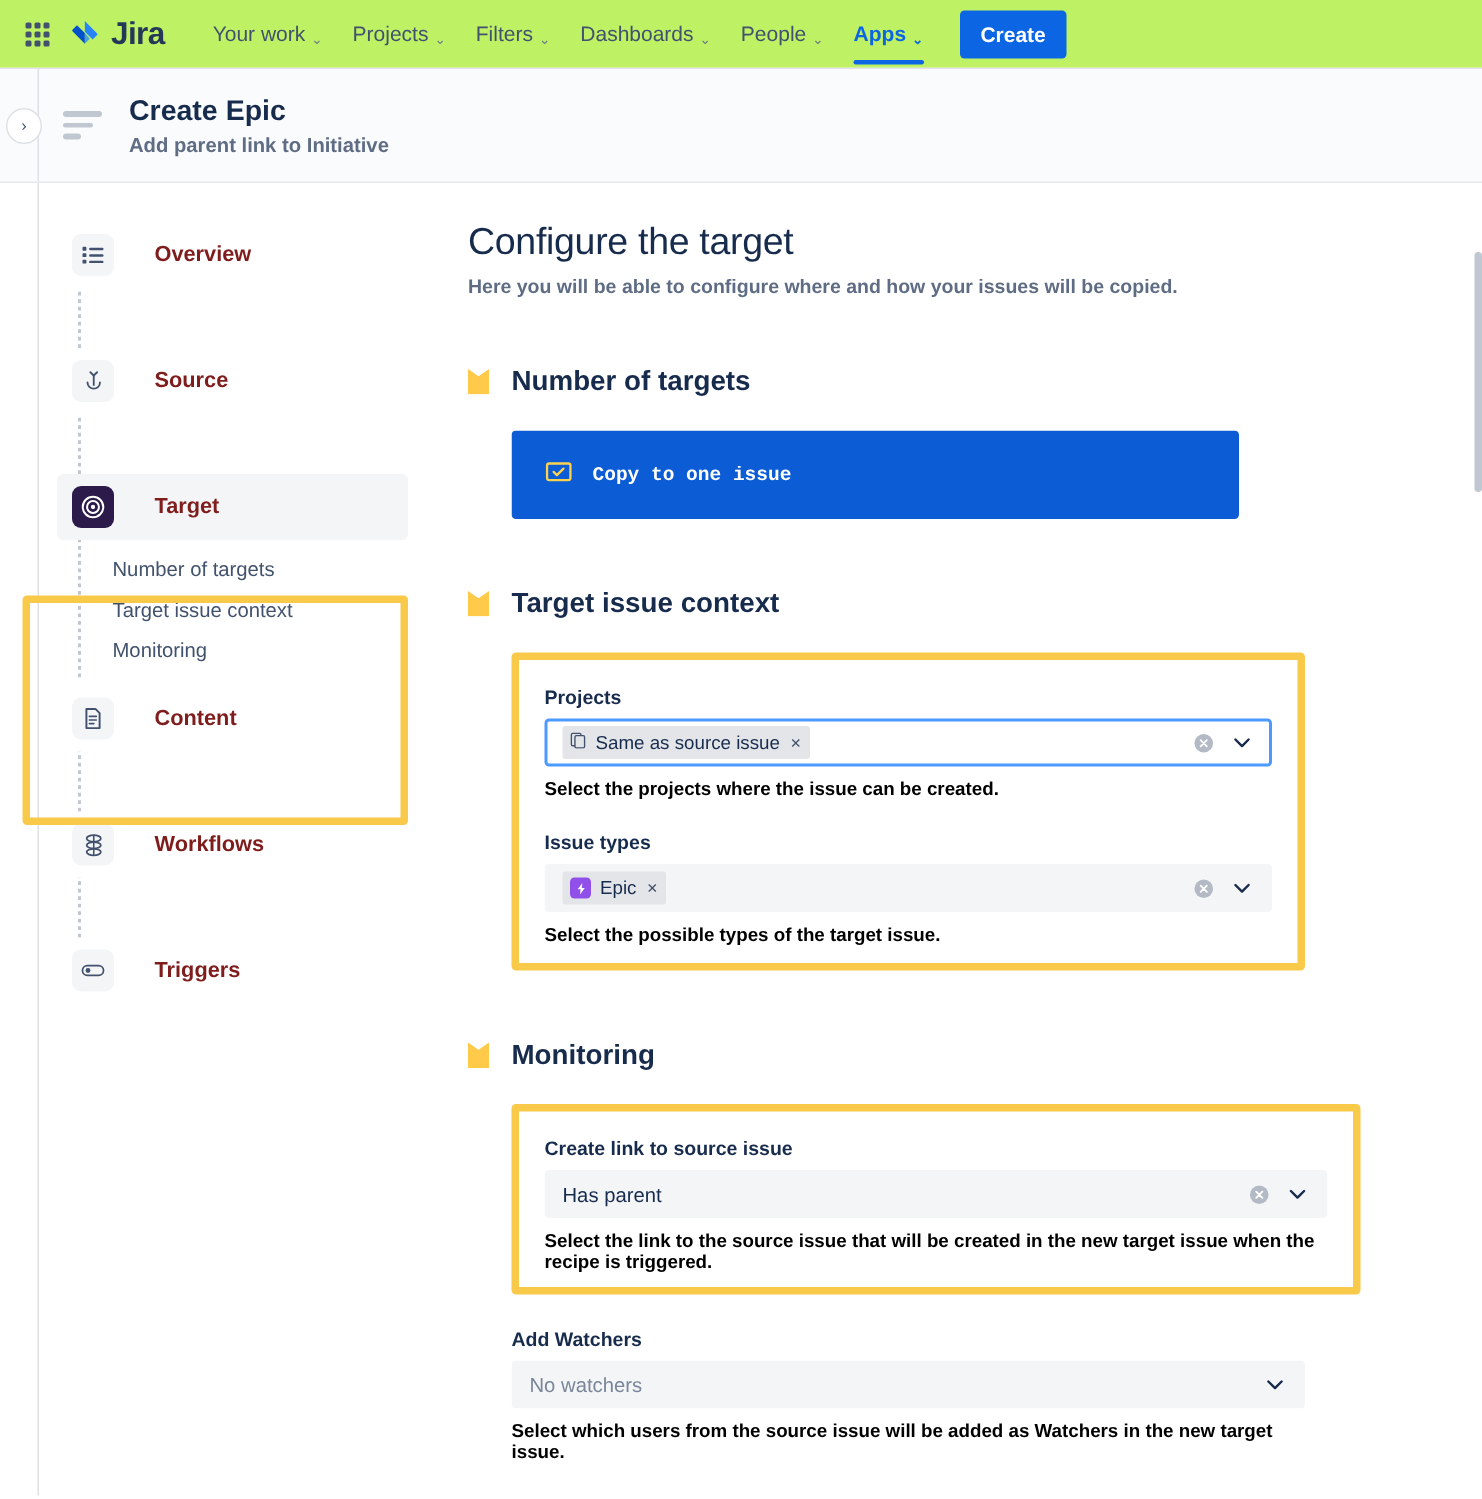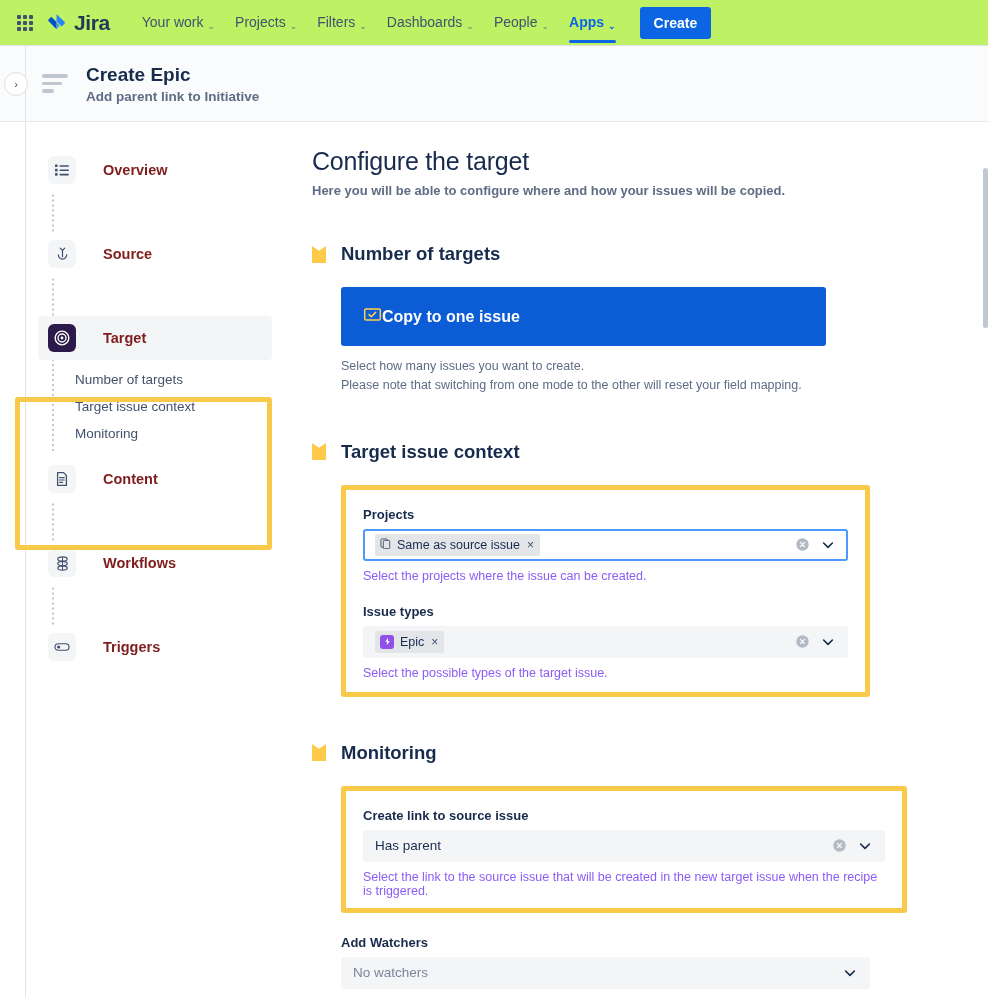--- a/index.html
+++ b/index.html
@@ -133,25 +133,25 @@
     background: #ffc94a;
     clip-path: polygon(0 0, 100% 0, 100% 100%, 50% 72%, 0 100%);
     transform: rotate(180deg);
   }
   .section-title { font-size: 18.5px; font-weight: 700; color: #172b4d; }
 
   .inner { margin-left: 29px; }
 
   .mode-row { display: flex; width: 485px; border-radius: 3px; overflow: hidden; }
   .mode-btn {
-    flex: 1; display: flex; align-items: center; 
+    flex: 1; display: flex; align-items: center; gap: 13px;
     padding: 18px 0 18px 22px;
-    font-size: 16px; font-weight: 700; cursor: pointer;
+    font-size: 13px; font-weight: 700; cursor: pointer;
     background: #f4f5f7; color: #172b4d;
-    border: none; font-family: Liberation Sans, sans-serif;
+    border: none; font-family: Liberation Mono, monospace;
   }
   .mode-btn.selected { background: #0b5cd5; color: #ffffff; }
   .helper { font-size: 12.5px; color: #5e6c84; line-height: 1.55; margin-top: 11px; }
 
   .field-label { font-size: 13px; font-weight: 700; color: #172b4d; margin-bottom: 7px; }
   .select-box {
     height: 32px; border-radius: 3px; background: #f4f5f7; border: 2px solid transparent;
     display: flex; align-items: center; padding: 0 6px 0 10px; cursor: pointer; justify-content: space-between;
   }
   .select-box.focused { background: #ffffff; border-color: #4c9aff; }
@@ -162,21 +162,21 @@
   .chev { width: 16px; height: 16px; margin-right: 4px; flex: none; }
 
   .tag {
     display: inline-flex; align-items: center; gap: 6px;
     background: #e3e5e9; border-radius: 2px; height: 22px;
     padding: 0 6px 0 5px; font-size: 12.5px; color: #172b4d;
   }
   .tag .tag-x { font-size: 12px; color: #42526e; cursor: pointer; margin-left: 1px; }
   .epic-ico { width: 14px; height: 14px; border-radius: 3px; background: #8f4fe8;
     display:flex; align-items:center; justify-content:center; flex:none; }
-  .field-help { font-size: 12.5px; color: #8b5cf6; margin-top: 8px; }
+  .field-help { font-size: 12.5px; color: #000000; margin-top: 8px; font-weight: bold; }
 
   .hl-box { border: 5px solid #f9c94a; border-radius: 3px; }
 
   .scrollbar { position: absolute; right: 0; top: 46px; width: 5px; height: 160px; background: #c1c7d0; border-radius: 3px; }
 </style>
 </head>
 <body>
 
 <div class="topnav">
   <div class="appswitcher">
@@ -347,24 +347,20 @@
         <button class="mode-btn selected">
           <span>
             <svg width="19" height="19" viewBox="0 0 20 20" aria-hidden="true">
               <rect x="1.8" y="4.2" width="16.4" height="11.6" rx="1.4" stroke="#ffd24d" stroke-width="1.6" fill="none"></rect>
               <path d="M6.4 10.1l2.3 2.3 4.6-4.6" stroke="#ffd24d" stroke-width="1.6" fill="none" stroke-linecap="round" stroke-linejoin="round"></path>
             </svg>
           </span>
           <span>Copy to one issue</span>
         </button>
       </div>
-      <div class="helper">
-        <div>Select how many issues you want to create.</div>
-        <div>Please note that switching from one mode to the other will reset your field mapping.</div>
-      </div>
     </div>
 
     <div class="section-head">
       <span class="flag"></span>
       <span class="section-title">Target issue context</span>
     </div>
     <div class="inner hl-box" style="width:529px; padding:17px 17px 12px 17px;">
 
       <div class="field-label">Projects</div>
       <div class="select-box focused">

